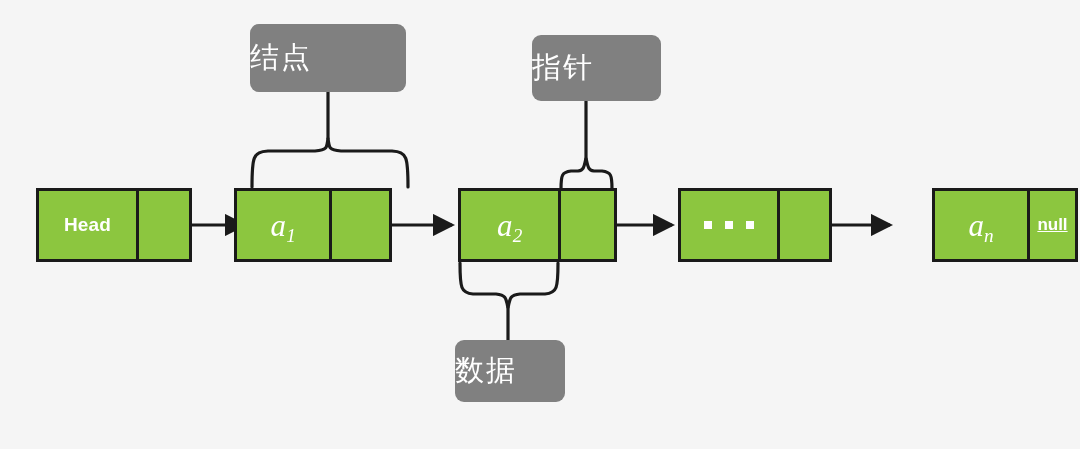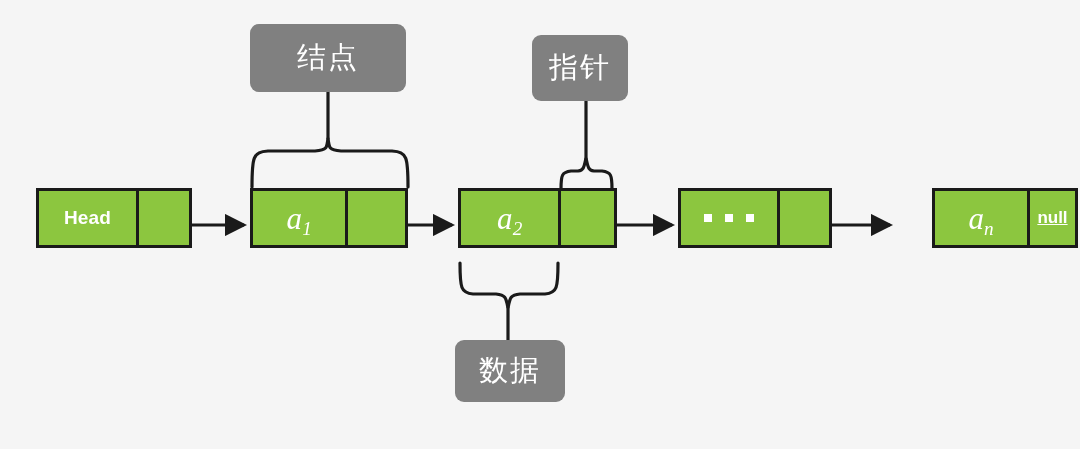--- a/index.html
+++ b/index.html
@@ -19,21 +19,21 @@
     height: 449px;
     background: #f5f5f5;
   }
   
   .node {
     position: absolute;
     box-sizing: border-box;
     display: flex;
     border: 3px solid #1a1a1a;
     background: #ef4444;
-    height: 60px;
+    height: 74px;
     top: 188px;
   }
   .cell {
     box-sizing: border-box;
     display: flex;
     align-items: center;
     justify-content: center;
     background: #8cc63f;
     color: #ffffff;
     height: 100%;
@@ -83,21 +83,21 @@
   }
 
   
   .callout {
     position: absolute;
     box-sizing: border-box;
     background: #808080;
     border-radius: 9px;
     display: flex;
     align-items: center;
-    justify-content: center;
+    justify-content: flex-start;
     color: #ffffff;
     font-family: "Liberation Sans", sans-serif;
     font-size: 29px;
     letter-spacing: 2px;
   }
 
   
   #overlay {
     position: absolute;
     left: 0;
@@ -157,36 +157,36 @@
                L545,294
                C557,293 558,288 558,263"></path>
       <path d="M508,308 L508,352"></path>
     </g>
   </svg>
 
   <div class="callout" style="left:250px; top:24px; width:156px; height:68px;">
     <span>结点</span>
   </div>
 
-  <div class="callout" style="left:532px; top:35px; width:96px; height:66px;">
+  <div class="callout" style="left:532px; top:35px; width:129px; height:66px;">
     <span>指针</span>
   </div>
 
   <div class="callout" style="left:455px; top:340px; width:110px; height:62px;">
     <span>数据</span>
   </div>
 
   <div class="node" style="left:36px; width:156px;">
     <div class="cell" style="width:101px;">
       <span class="label-text">Head</span>
     </div>
     <div class="cell divider" style="width:55px;"></div>
   </div>
 
-  <div class="node" style="left:250px; width:158px;">
+  <div class="node" style="left:234px; width:158px;">
     <div class="cell" style="width:96px;">
       <span class="label-math"><span>a</span><sub>1</sub></span>
     </div>
     <div class="cell divider" style="width:62px;"></div>
   </div>
 
   <div class="node" style="left:458px; width:159px;align-items:flex-end;">
     <div class="cell" style="width:101px;">
       <span class="label-math"><span>a</span><sub>2</sub></span>
     </div>

